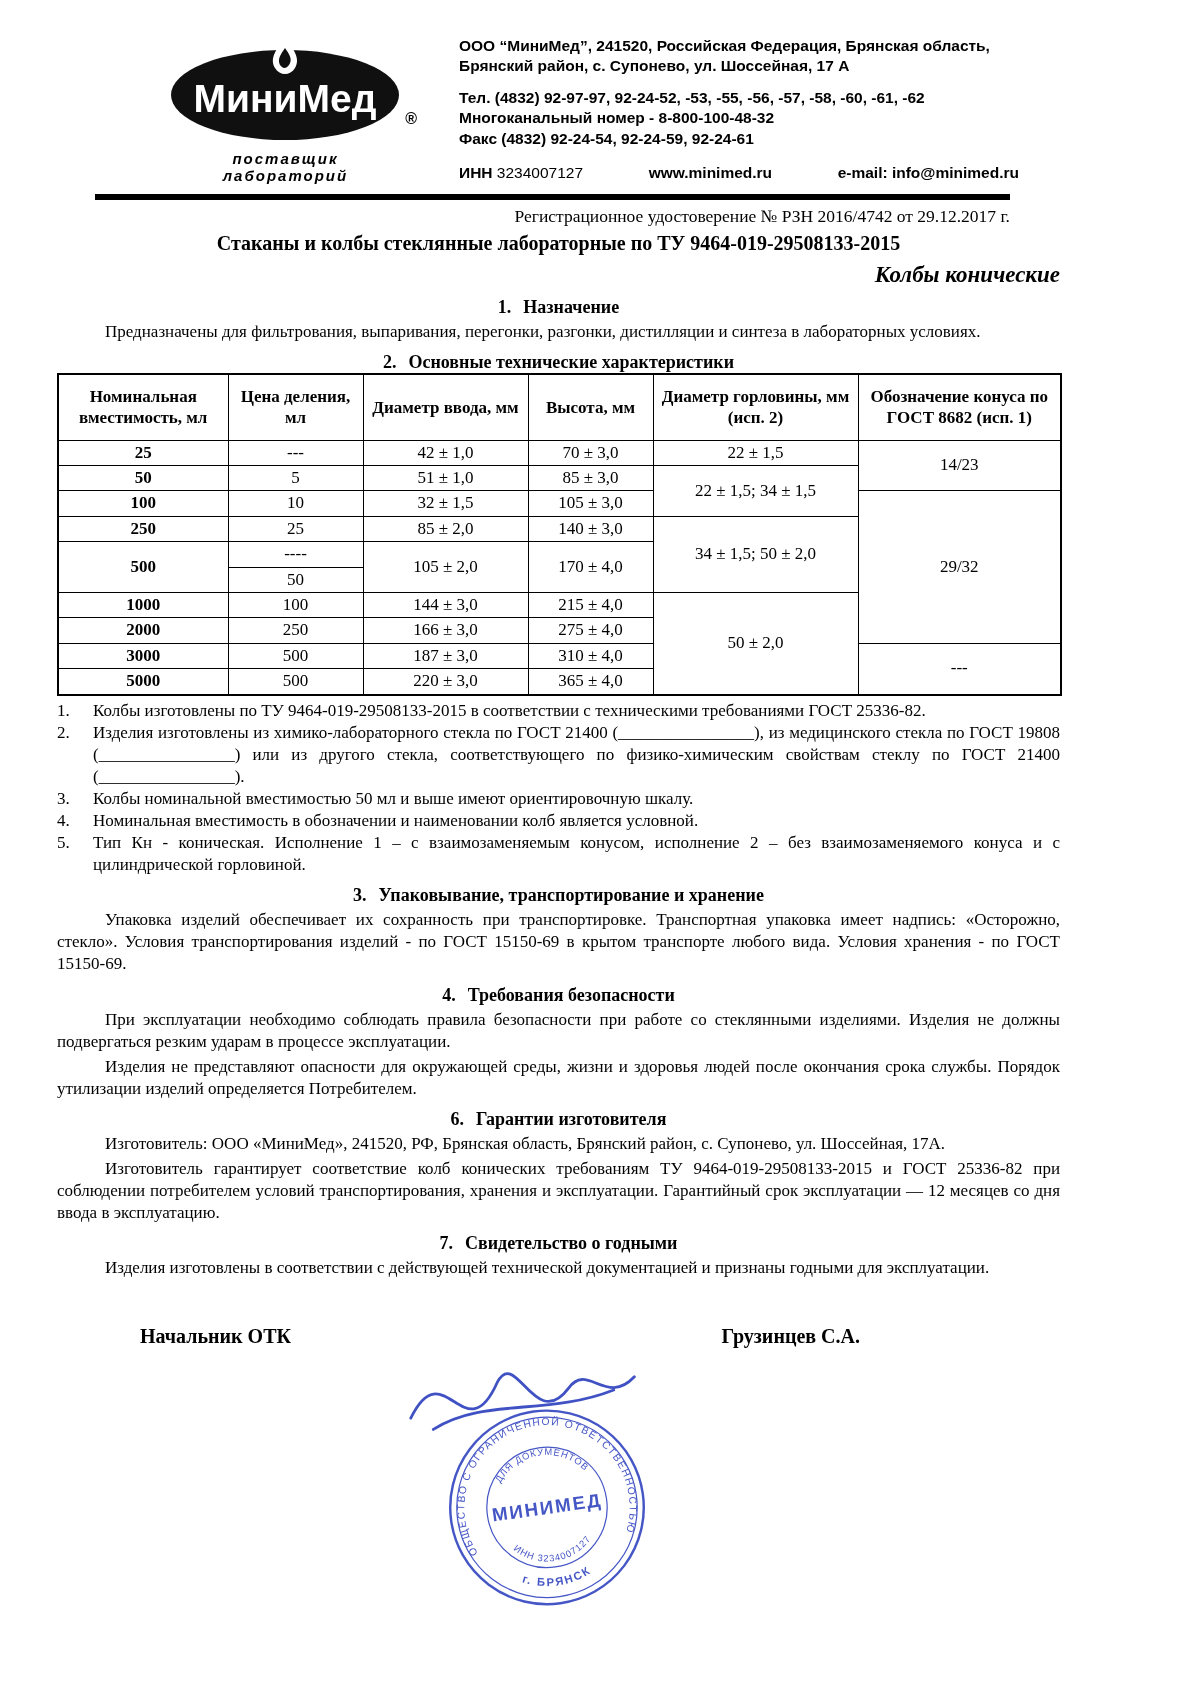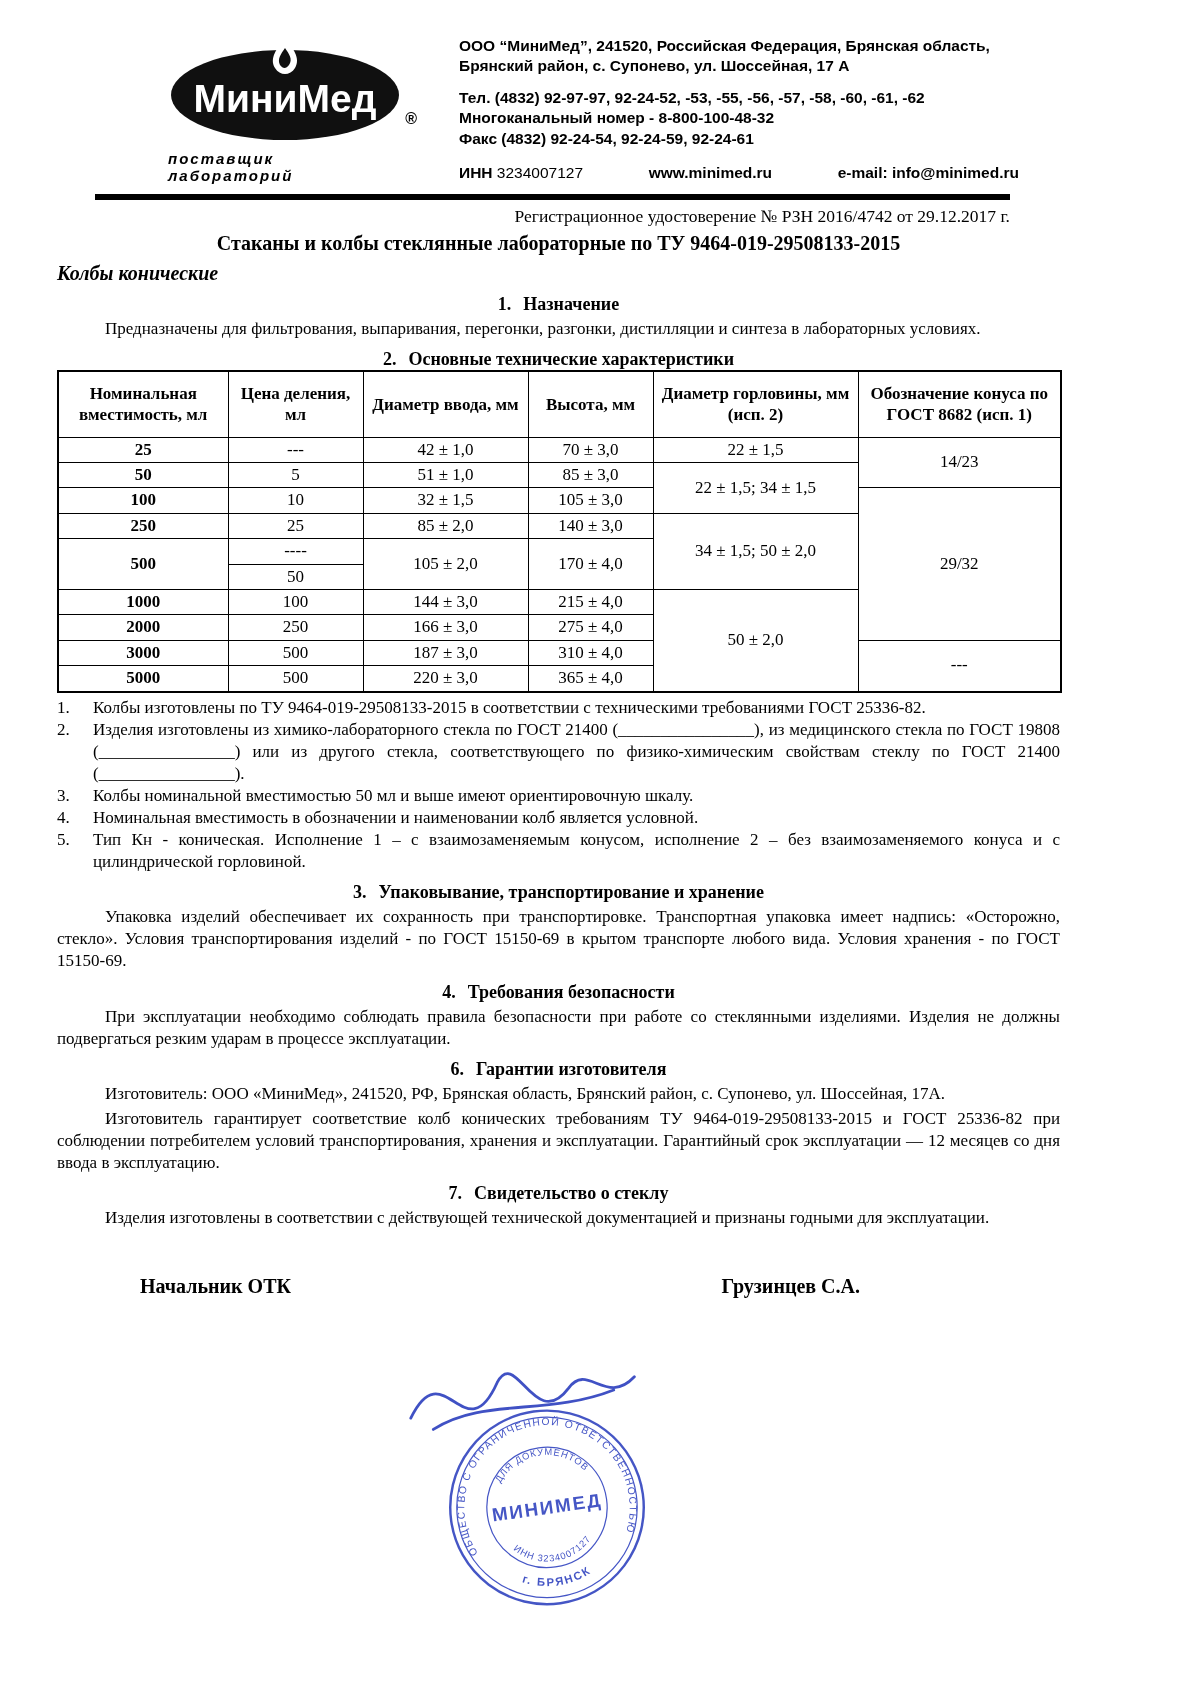--- a/index.html
+++ b/index.html
@@ -7,37 +7,37 @@
   body { background: #e8e8e8; }
   .page {
     width: 1200px; height: 1697px; margin: 0 auto; background: #fff;
     position: relative; overflow: hidden; color: #000;
     font-family: "Liberation Serif", serif;
   }
   
   .letterhead { display: flex; padding: 36px 0 0 168px; gap: 56px; }
   .logo-wrap { position: relative; width: 235px; flex: 0 0 auto; }
   .reg-mark { position: absolute; right: -14px; top: 74px; font-size: 16px; font-weight: bold; font-family: "Liberation Sans", sans-serif; }
-  .tagline { width: 235px; font-family: "Liberation Sans", sans-serif;
+  .tagline { width: 235px; text-align: center; font-family: "Liberation Sans", sans-serif;
              font-weight: bold; font-style: italic; font-size: 15px; letter-spacing: 2px; margin-top: 4px; }
   .contact { width: 560px; font-family: "Liberation Sans", sans-serif; font-size: 15.5px; line-height: 1.3; }
   .contact .addr { font-weight: bold; margin-bottom: 12px; }
   .contact .ln { font-weight: bold; }
   .inn-row { display: flex; justify-content: space-between; margin-top: 14px; align-items: baseline; }
   .inn-left { font-size: 15.5px; }
   .inn-left .lbl { font-weight: bold; }
   .inn-row .site, .inn-row .mail { font-weight: bold; }
   
   .rule { height: 6px; background: #000; margin: 10px 190px 0 95px; }
   .reg-line { text-align: right; margin: 6px 190px 0 0; font-size: 17.5px; }
   
   .content { padding: 0 140px 0 57px; }
   .doc-title { text-align: center; font-size: 20px; font-weight: bold; margin-top: 12px; }
   .doc-subtitle { text-align: center; font-size: 20px; font-weight: bold; margin-top: 5px; }
-  .doc-product { text-align: left; font-size: 20px; font-weight: bold; font-style: italic; margin-top: 7px; }
+  .doc-product { text-align: right; font-size: 23px; font-weight: bold; font-style: italic; margin-top: 7px; }
   
   .sec-h { text-align: center; font-size: 18px; font-weight: bold; margin-top: 9px; }
   .sec-h .num { margin-right: 12px; }
   .body-p { font-size: 17px; line-height: 1.3; text-align: justify; text-indent: 48px; margin-top: 3px; }
   
   table.spec { border-collapse: collapse; table-layout: fixed; width: 1003px; margin-top: 0;
                font-size: 17px; border: 2px solid #000; }
   .spec th, .spec td { border: 1px solid #000; text-align: center; vertical-align: middle; padding: 2px 6px; }
   .spec th { font-weight: bold; line-height: 1.25; padding: 5px 6px; height: 66px; }
   .spec td { height: 25px; line-height: 1.2; }
@@ -206,26 +206,27 @@
           <span class="t">Тип Кн - коническая. Исполнение 1 – с взаимозаменяемым конусом, исполнение 2 – без взаимозаменяемого конуса и с цилиндрической горловиной.</span>
         </div>
     </div>
 
     <div class="sec-h"><span class="num">3.</span><span>Упаковывание, транспортирование и хранение</span></div>
     <p class="body-p">Упаковка изделий обеспечивает их сохранность при транспортировке. Транспортная упаковка имеет надпись: «Осторожно, стекло». Условия транспортирования изделий - по ГОСТ 15150-69 в крытом транспорте любого вида. Условия хранения - по ГОСТ 15150-69.</p>
 
     <div class="sec-h"><span class="num">4.</span><span>Требования безопасности</span></div>
     <p class="body-p">При эксплуатации необходимо соблюдать правила безопасности при работе со стеклянными изделиями. Изделия не должны подвергаться резким ударам в процессе эксплуатации.</p>
 
+    <p class="body-p">Изделия не представляют опасности для окружающей среды, жизни и здоровья людей после окончания срока службы. Порядок утилизации изделий определяется Потребителем.</p>
 
     <div class="sec-h"><span class="num">6.</span><span>Гарантии изготовителя</span></div>
     <p class="body-p">Изготовитель: ООО «МиниМед», 241520, РФ, Брянская область, Брянский район, с. Супонево, ул. Шоссейная, 17А.</p>
     <p class="body-p">Изготовитель гарантирует соответствие колб конических требованиям ТУ 9464-019-29508133-2015 и ГОСТ 25336-82 при соблюдении потребителем условий транспортирования, хранения и эксплуатации. Гарантийный срок эксплуатации — 12 месяцев со дня ввода в эксплуатацию.</p>
 
-    <div class="sec-h"><span class="num">7.</span><span>Свидетельство о стеклу</span></div>
+    <div class="sec-h"><span class="num">7.</span><span>Свидетельство о годными</span></div>
     <p class="body-p">Изделия изготовлены в соответствии с действующей технической документацией и признаны годными для эксплуатации.</p>
 
     <div class="sig-row">
       <span>Начальник ОТК</span>
       <span class="who">Грузинцев С.А.</span>
     </div>
 
   </div>
 
   <div class="stamp-box">

